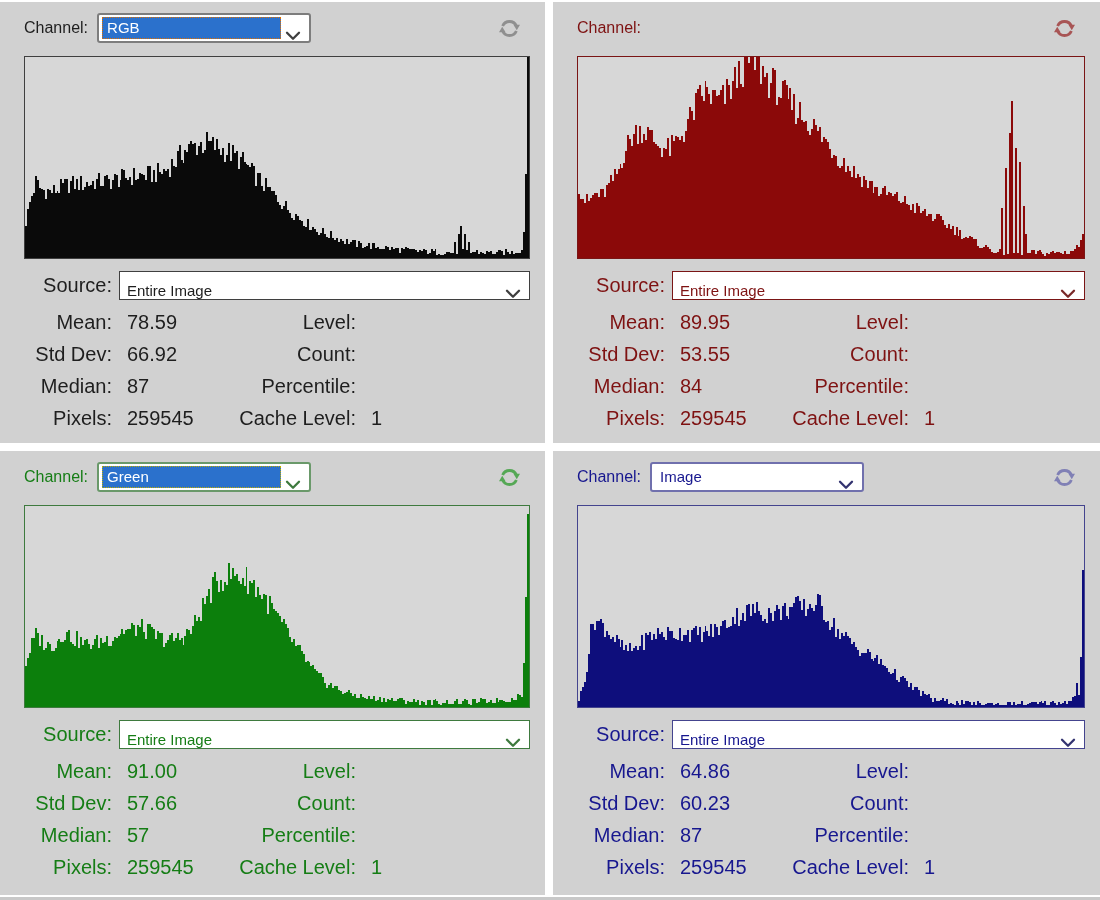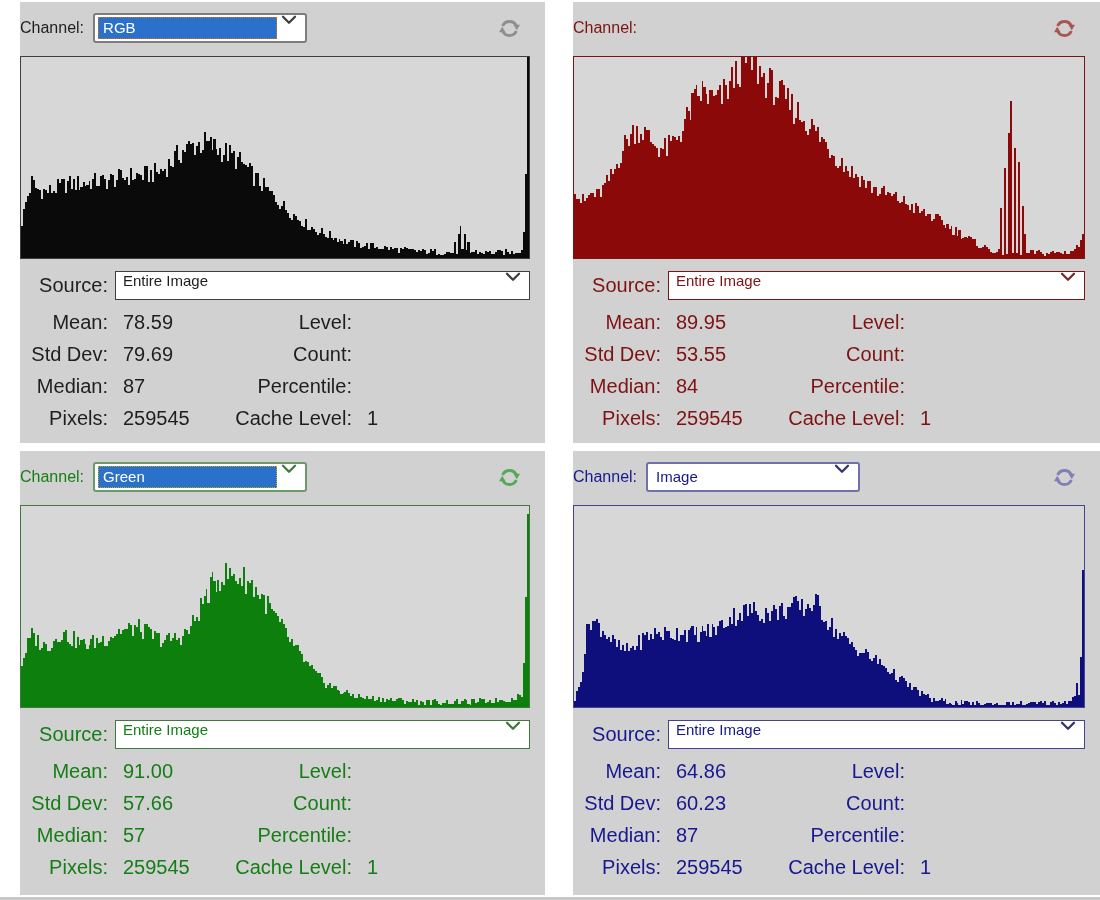--- a/index.html
+++ b/index.html
@@ -1,24 +1,24 @@
 <!DOCTYPE html>
 <html><head>
 <meta charset="utf-8">
 <style>
   html,body{margin:0;padding:0;background:#fff;}
   .wrap{width:1100px;height:900px;background:#fff;font-family:"Liberation Sans",sans-serif;overflow:hidden;}
   .topline{height:2px;background:#fff;}
   .grid{display:grid;grid-template-columns:545px 547px;grid-template-rows:441px 444px;gap:8px;background:#fff;}
   .botline{height:2px;background:#fff;}
   .botbar{height:3px;background:#c8c8c8;}
-  .panel{background:#d1d1d1;box-sizing:border-box;padding:10px 15px 0 0;overflow:hidden;margin-left:20px;}
+  .panel{background:#d1d1d1;box-sizing:border-box;padding:10px 15px 0 24px;overflow:hidden;}
   .hdr{display:flex;align-items:center;height:32px;}
   .chanlbl{color:var(--txt);font-size:16px;margin-right:9px;white-space:nowrap;}
-  .select{background:#fff;display:flex;align-items:flex-start;box-sizing:border-box;}
+  .select{background:#fff;display:flex;align-items:flex-end;box-sizing:border-box;}
   .chansel{width:214px;height:30px;border:2px solid var(--selb);border-radius:3px;}
   .selval{flex:1;margin:2px 0 2px 3px;padding:2px 0 3px 5px;font-size:15px;background:#2b71cc;color:#fff;
           outline:1px dotted var(--focus);outline-offset:-1px;white-space:nowrap;overflow:hidden;}
   .selval.plain{background:transparent;color:var(--txt);outline:none;}
   .chev{width:16px;height:10px;margin:0 8px 0 4px;flex:none;fill:none;stroke:var(--chev);stroke-width:2.3;stroke-linecap:round;stroke-linejoin:round;}
   .refresh{width:25px;height:25px;margin-left:auto;margin-right:8px;cursor:pointer;}
   .refresh .rf{fill:none;stroke:var(--refresh);stroke-width:2.3;}
   .refresh .rfa{fill:var(--refresh);stroke:none;}
   .histbox{margin-top:12px;height:203px;border:1px solid var(--boxb);background:#d7d7d7;box-sizing:border-box;}
   .hist{width:100%;height:100%;display:block;}
@@ -67,21 +67,21 @@
               <path d="M2 1.8 8 7.8 14 1.8"></path>
             </svg>
         </div>
       </div>
       <div class="stats">
         <span class="sl">Mean:</span>
           <span class="sv">78.59</span>
         <span class="sl">Level:</span>
           <span class="sv"></span>
         <span class="sl">Std Dev:</span>
-          <span class="sv">79.69</span>
+          <span class="sv">66.92</span>
         <span class="sl">Count:</span>
           <span class="sv"></span>
         <span class="sl">Median:</span>
           <span class="sv">87</span>
         <span class="sl">Percentile:</span>
           <span class="sv"></span>
         <span class="sl">Pixels:</span>
           <span class="sv">259545</span>
         <span class="sl">Cache Level:</span>
           <span class="sv">1</span>

